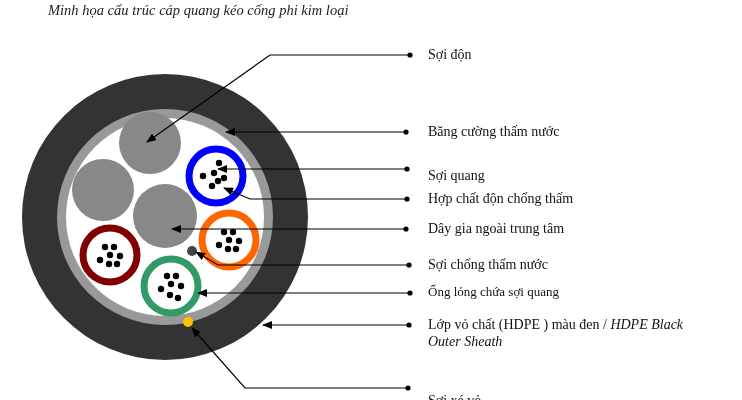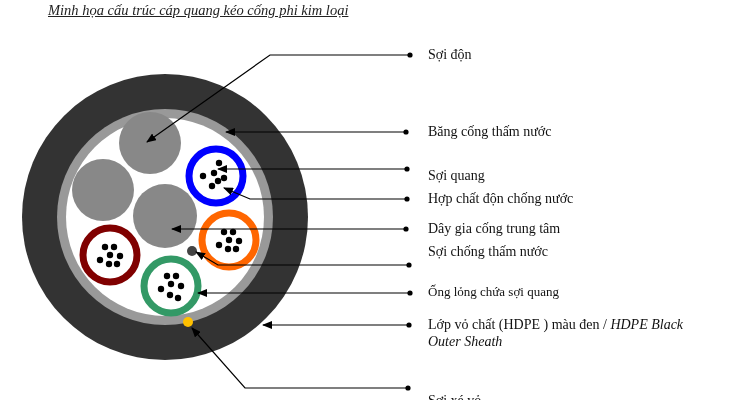--- a/index.html
+++ b/index.html
@@ -1,19 +1,19 @@
 <!DOCTYPE html>
 <html><head>
 <meta charset="utf-8">
 <style>
   html, body { margin: 0; padding: 0; background: #ffffff; }
   body { width: 742px; height: 400px; position: relative; overflow: hidden;
          font-family: "Liberation Serif", "DejaVu Serif", serif; color: #111; }
   #title { position: absolute; left: 48px; top: 2px; font-size: 14.5px; font-style: italic;
-           text-decoration: underline; color: #222; white-space: nowrap; }
+           color: #222; white-space: nowrap; }
   #diagram { position: absolute; left: 0; top: 0; }
   .lbl { position: absolute; left: 428px; font-size: 14px; white-space: nowrap; color: #111; line-height: 17px; }
   .lbl.big { font-size: 13px; }
   .lbl i { font-style: italic; font-family: Liberation Serif, serif; }
 </style>
 </head>
 <body>
 
 <div id="title">Minh họa cấu trúc cáp quang kéo cống phi kim loại</div>
 
@@ -94,24 +94,24 @@
     <circle cx="407" cy="199" r="2.6"></circle>
     <circle cx="406" cy="229" r="2.6"></circle>
     <circle cx="409" cy="265" r="2.6"></circle>
     <circle cx="410" cy="293" r="2.6"></circle>
     <circle cx="409" cy="325" r="2.6"></circle>
     <circle cx="408" cy="388" r="2.6"></circle>
   </g>
 </svg>
 
 <div class="lbl" style="top:46px">Sợi độn</div>
-<div class="lbl" style="top:123px">Băng cống thấm nước</div>
+<div class="lbl" style="top:123px">Băng cường thấm nước</div>
 <div class="lbl" style="top:167px">Sợi quang</div>
-<div class="lbl" style="top:190px">Hợp chất độn chống nước</div>
-<div class="lbl" style="top:220px">Dây gia cống trung tâm</div>
-<div class="lbl" style="top:243px">Sợi chống thấm nước</div>
+<div class="lbl" style="top:190px">Hợp chất độn chống thấm</div>
+<div class="lbl" style="top:220px">Dây gia ngoài trung tâm</div>
+<div class="lbl" style="top:256px">Sợi chống thấm nước</div>
 <div class="lbl big" style="top:283px">Ống lỏng chứa sợi quang</div>
 <div class="lbl" style="top:316px">
   <span>Lớp vỏ chất (HDPE ) màu đen /</span>
   <i>HDPE Black</i><br>
   <i>Outer Sheath</i>
 </div>
 <div class="lbl" style="top:392px">Sợi xé vỏ</div>
 
 </body></html>

